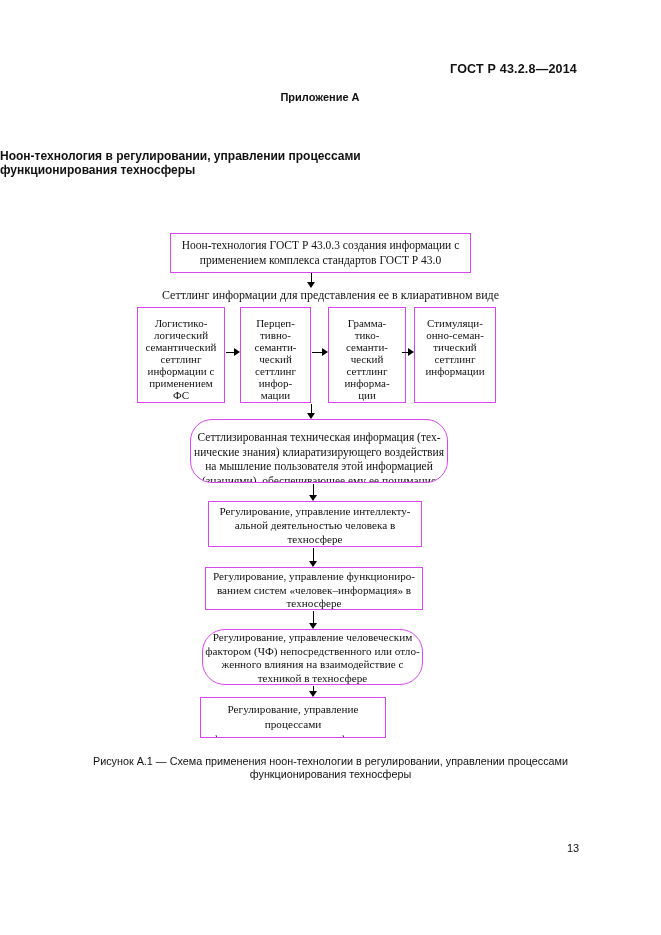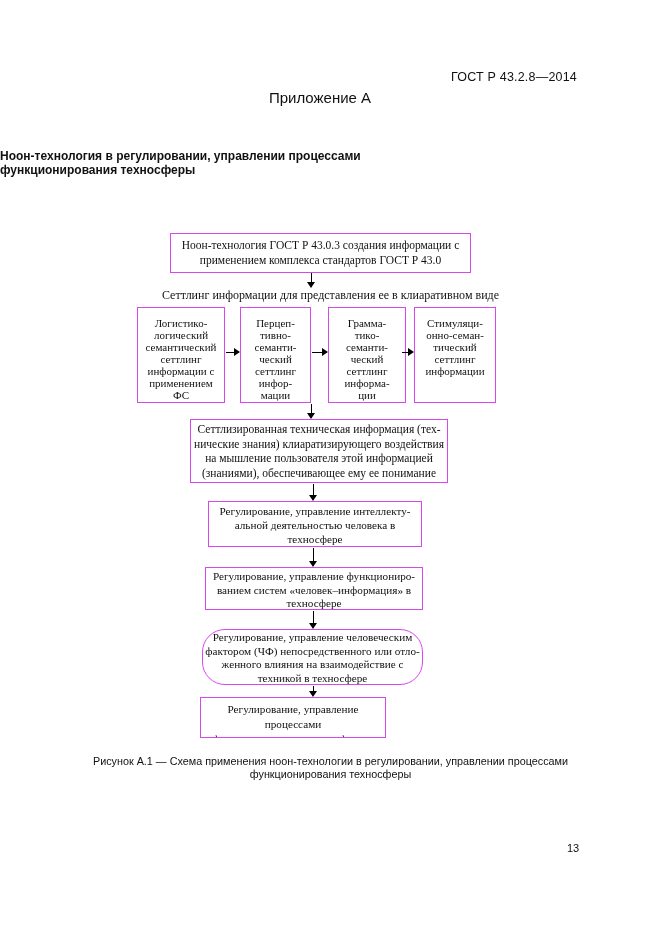--- a/index.html
+++ b/index.html
@@ -2,46 +2,46 @@
 <html><head>
 <meta charset="utf-8">
 <style>
   html,body{margin:0;padding:0;background:#ffffff;}
   .page{
     position:relative;width:661px;height:935px;background:#ffffff;
     font-family:"Liberation Sans",sans-serif;color:#111;overflow:hidden;
   }
   .doc-number{
     position:absolute;top:62px;right:84px;
-    font-size:12.5px;font-weight:normal;letter-spacing:.2px;margin-top:8px;
+    font-size:12.5px;font-weight:bold;letter-spacing:.2px;
   }
   .appendix{
     position:absolute;top:91px;left:0;width:640px;text-align:center;
-    font-size:15px;font-weight:normal;line-height:13.5px;
+    font-size:11px;font-weight:bold;line-height:13.5px;
   }
   .section-title{
     position:absolute;top:149px;left:0;width:640px;
     font-size:12px;font-weight:bold;line-height:14px;white-space:pre-line;
   }
   .fbox{
     position:absolute;border:1px solid #d946ef;box-sizing:border-box;
     font-family:"Liberation Serif",serif;text-align:center;
     white-space:pre-line;overflow:hidden;
   }
   .top-box{left:170px;top:233px;width:301px;height:40px;font-size:11.5px;line-height:15px;padding-top:4px;}
   .settling-caption{
     position:absolute;top:288px;left:0;width:661px;text-align:center;
     font-family:"Liberation Serif",serif;font-size:12px;
   }
   .sbox{top:307px;height:96px;font-size:11px;line-height:12px;padding-top:9px;}
   .sbox-0{left:137px;width:88px;}
   .sbox-1{left:240px;width:71px;}
   .sbox-2{left:328px;width:78px;}
   .sbox-3{left:414px;width:82px;}
-  .result-box{left:190px;top:419px;width:258px;height:64px;font-size:11.5px;line-height:14.5px;padding-top:2px;}
+  .result-box{left:190px;top:419px;width:258px;height:64px;font-size:11.5px;line-height:14.5px;padding-top:10px;border-radius:22px;}
   .rbox{font-size:11.2px;}
   .rbox-0{left:208px;top:501px;width:214px;height:46px;line-height:14px;padding-top:2px;}
   .rbox-1{left:205px;top:567px;width:218px;height:43px;line-height:13.5px;padding-top:2px;}
   .rbox-2{left:202px;top:629px;width:221px;height:56px;line-height:13.5px;padding-top:1px;border-radius:23px;}
   .rbox-3{left:200px;top:697px;width:186px;height:41px;line-height:15px;padding-top:4px;}
   .varrow{position:absolute;width:9px;}
   .varrow .line{position:absolute;left:4px;top:0;bottom:5px;width:1px;background:#000;}
   .varrow .head{position:absolute;bottom:0;left:0;width:0;height:0;
     border-left:4.5px solid transparent;border-right:4.5px solid transparent;border-top:6px solid #000;}
   .harrow{position:absolute;height:9px;top:348px;}

